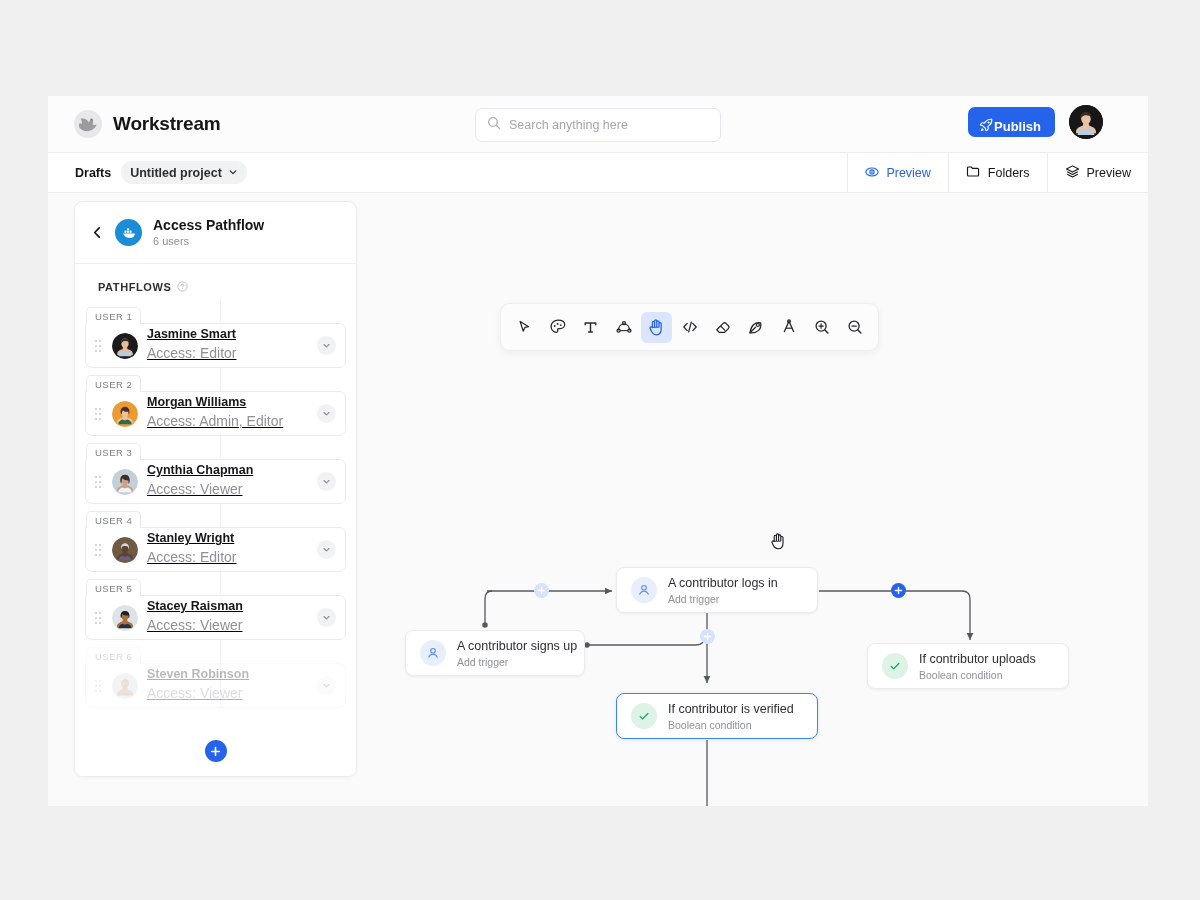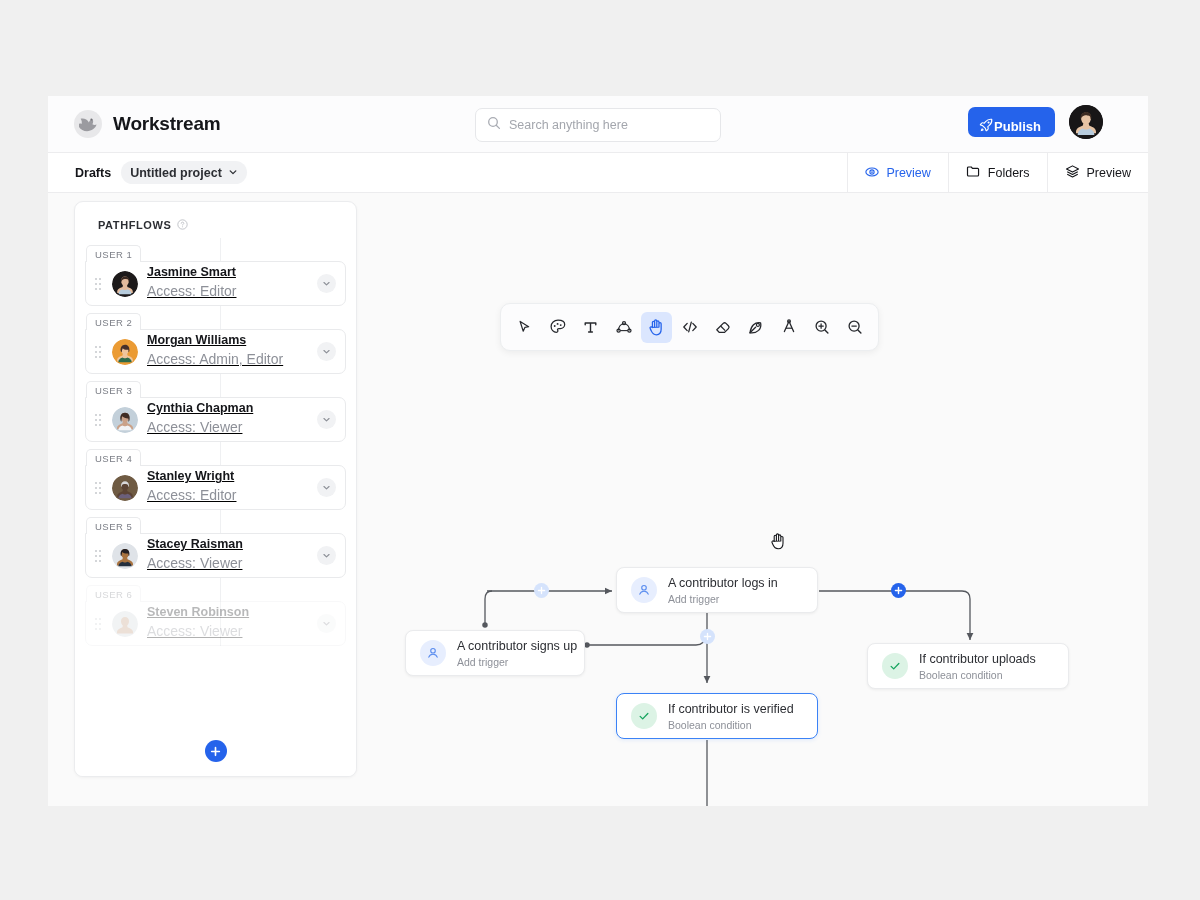--- a/index.html
+++ b/index.html
@@ -403,20 +403,40 @@
 
       <div id="hand-cursor">
         <svg width="17" height="19" viewBox="0 0 17 19">
           <path d="M4.2 10.4V5.3a1.1 1.1 0 012.2 0v4.1M6.4 9.4V4a1.1 1.1 0 012.2 0v5.3M8.6 9.6V5a1.1 1.1 0 012.2 0v4.6M10.8 10V6.6a1.1 1.1 0 012.2 0v5.6c0 3.3-2 5.5-4.8 5.5-2.6 0-4.2-1.5-5.2-3.9l-1-2.3a1.1 1.1 0 011.8-1.2z" fill="#ffffff" stroke="#16171b" stroke-width="1.1" stroke-linejoin="round" stroke-linecap="round"></path>
         </svg>
       </div>
     </div>
 
     <div id="sidebar-panel">
 
+      <div id="panel-head">
+        <span id="panel-back">
+          <svg width="13" height="13" viewBox="0 0 12 12">
+              <path d="M7.6 1.8L3.4 6l4.2 4.2" fill="none" stroke="#15161a" stroke-width="1.6" stroke-linecap="round" stroke-linejoin="round"></path>
+            </svg>
+        </span>
+        <span id="panel-icon">
+          <svg width="18" height="18" viewBox="0 0 20 20">
+            <rect x="5" y="7.4" width="2.3" height="2.3" fill="#fff"></rect>
+            <rect x="7.8" y="7.4" width="2.3" height="2.3" fill="#fff"></rect>
+            <rect x="10.6" y="7.4" width="2.3" height="2.3" fill="#fff"></rect>
+            <rect x="7.8" y="4.8" width="2.3" height="2.1" fill="#fff"></rect>
+            <path d="M3 10.6h13.4c.2 2.4-1.6 5-5.2 5-3.4 0-5.6-1.3-6.6-3-.6-1-.9-1.6-1.6-2z" fill="#fff"></path>
+          </svg>
+        </span>
+        <span>
+          <span id="panel-title" style="display:block">Access Pathflow</span>
+          <span id="panel-sub" style="display:block">6 users</span>
+        </span>
+      </div>
 
       <div id="pathflows-block">
         <div id="pathflows-label-row">
           <span id="pathflows-label">PATHFLOWS</span>
           <span>
             <svg width="11" height="11" viewBox="0 0 12 12">
                 <circle cx="6" cy="6" r="5.1" fill="none" stroke="#bdbfc5" stroke-width="1"></circle>
                 <path d="M4.6 4.7c0-.8.6-1.3 1.4-1.3s1.4.5 1.4 1.2c0 .9-1.3 1-1.3 2" fill="none" stroke="#bdbfc5" stroke-width="1" stroke-linecap="round"></path>
                 <circle cx="6.05" cy="8.5" r="0.6" fill="#bdbfc5"></circle>
               </svg>

